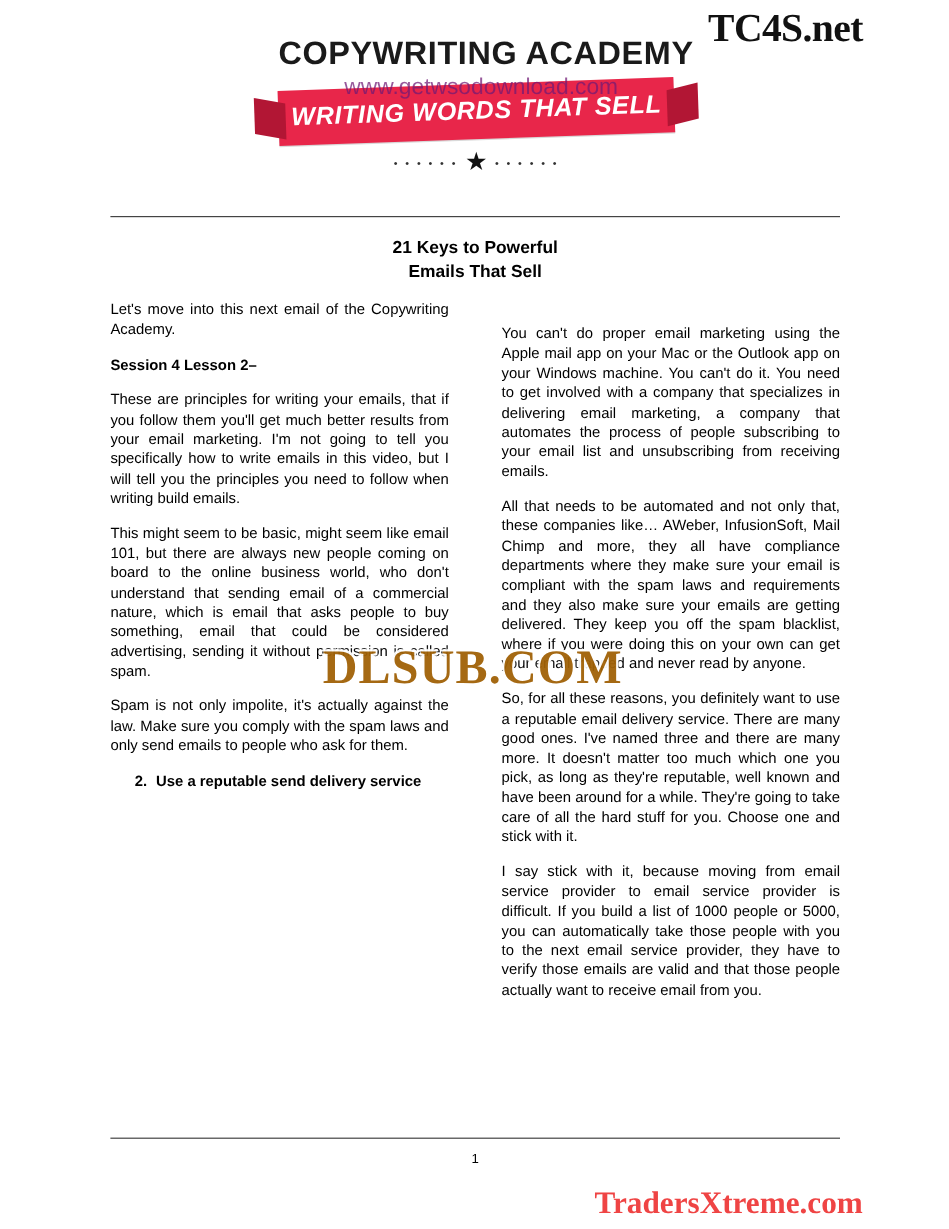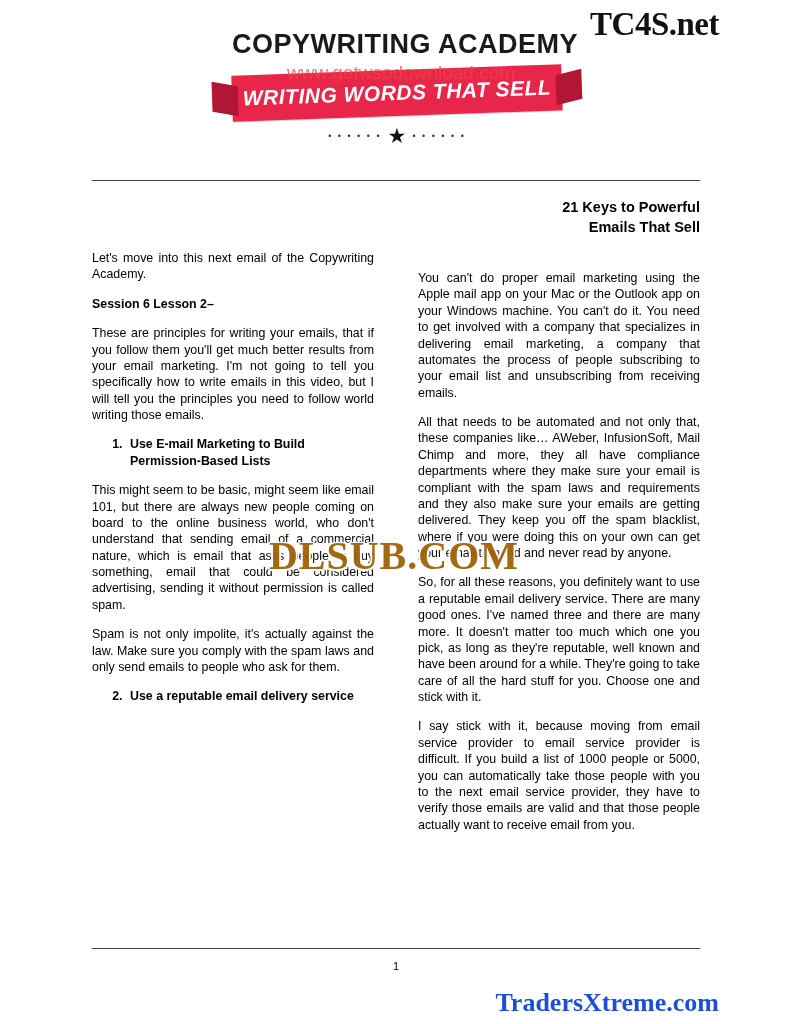--- a/index.html
+++ b/index.html
@@ -109,21 +109,21 @@
   }
 
   .url-watermark-top {
     position: absolute;
     left: 236px;
     top: 62px;
     width: 330px;
     text-align: center;
     font-family: "Liberation Sans", sans-serif;
     font-size: 19px;
-    color: #ef4444;
+    color: #701a75;
     opacity: 0.72;
     white-space: nowrap;
   }
 
   
   .rule {
     position: absolute;
     left: 92px;
     width: 608px;
     height: 1px;
@@ -131,21 +131,21 @@
   }
   .rule-top { top: 180px; }
   .rule-bottom { top: 948px; }
 
   
   .doc-title {
     position: absolute;
     top: 198px;
     left: 92px;
     width: 608px;
-    text-align: right;
+    text-align: center;
     font-size: 14.5px;
     font-weight: bold;
     line-height: 1.35;
   }
 
   
   .col {
     position: absolute;
     top: 250px;
     width: 282px;
@@ -211,21 +211,21 @@
     text-align: center;
     font-size: 11px;
   }
   .brand-bottomright {
     position: absolute;
     bottom: 6px;
     right: 22px;
     font-family: "Liberation Serif", serif;
     font-size: 26px;
     font-weight: bold;
-    color: #1d4ed8;
+    color: #ef4444;
     letter-spacing: 0px;
     white-space: nowrap;
   }
 </style>
 </head>
 <body>
 
 <div class="page">
 
   <div class="brand-topright">TC4S.net</div>
@@ -248,29 +248,26 @@
 
   <div class="rule rule-top"></div>
 
   <div class="doc-title">
     <div>21 Keys to Powerful</div>
     <div>Emails That Sell</div>
   </div>
 
   <div class="col col-left">
     <p>Let's move into this next email of the Copywriting Academy.</p>
-    <p class="bold-lead">Session 6 Lesson 2–</p>
-    <p>These are principles for writing your emails, that if you follow them you'll get much better results from your email marketing. I'm not going to tell you specifically how to write emails in this video, but I will tell you the principles you need to follow world writing those emails.</p>
-    <ol class="keys" start="1">
-      <li>Use E-mail Marketing to Build Permission-Based Lists</li>
-    </ol>
+    <p class="bold-lead">Session 4 Lesson 2–</p>
+    <p>These are principles for writing your emails, that if you follow them you'll get much better results from your email marketing. I'm not going to tell you specifically how to write emails in this video, but I will tell you the principles you need to follow when writing build emails.</p>
     <p>This might seem to be basic, might seem like email 101, but there are always new people coming on board to the online business world, who don't understand that sending email of a commercial nature, which is email that asks people to buy something, email that could be considered advertising, sending it without permission is called spam.</p>
     <p>Spam is not only impolite, it's actually against the law. Make sure you comply with the spam laws and only send emails to people who ask for them.</p>
     <ol class="keys" start="2">
-      <li class="spaced-words">Use a reputable email delivery service</li>
+      <li class="spaced-words">Use a reputable send delivery service</li>
     </ol>
   </div>
 
   <div class="col col-right">
     <p>You can't do proper email marketing using the Apple mail app on your Mac or the Outlook app on your Windows machine. You can't do it. You need to get involved with a company that specializes in delivering email marketing, a company that automates the process of people subscribing to your email list and unsubscribing from receiving emails.</p>
     <p>All that needs to be automated and not only that, these companies like… AWeber, InfusionSoft, Mail Chimp and more, they all have compliance departments where they make sure your email is compliant with the spam laws and requirements and they also make sure your emails are getting delivered. They keep you off the spam blacklist, where if you were doing this on your own can get your email trapped and never read by anyone.</p>
     <p>So, for all these reasons, you definitely want to use a reputable email delivery service. There are many good ones. I've named three and there are many more. It doesn't matter too much which one you pick, as long as they're reputable, well known and have been around for a while. They're going to take care of all the hard stuff for you. Choose one and stick with it.</p>
     <p>I say stick with it, because moving from email service provider to email service provider is difficult. If you build a list of 1000 people or 5000, you can automatically take those people with you to the next email service provider, they have to verify those emails are valid and that those people actually want to receive email from you.</p>
   </div>
 

